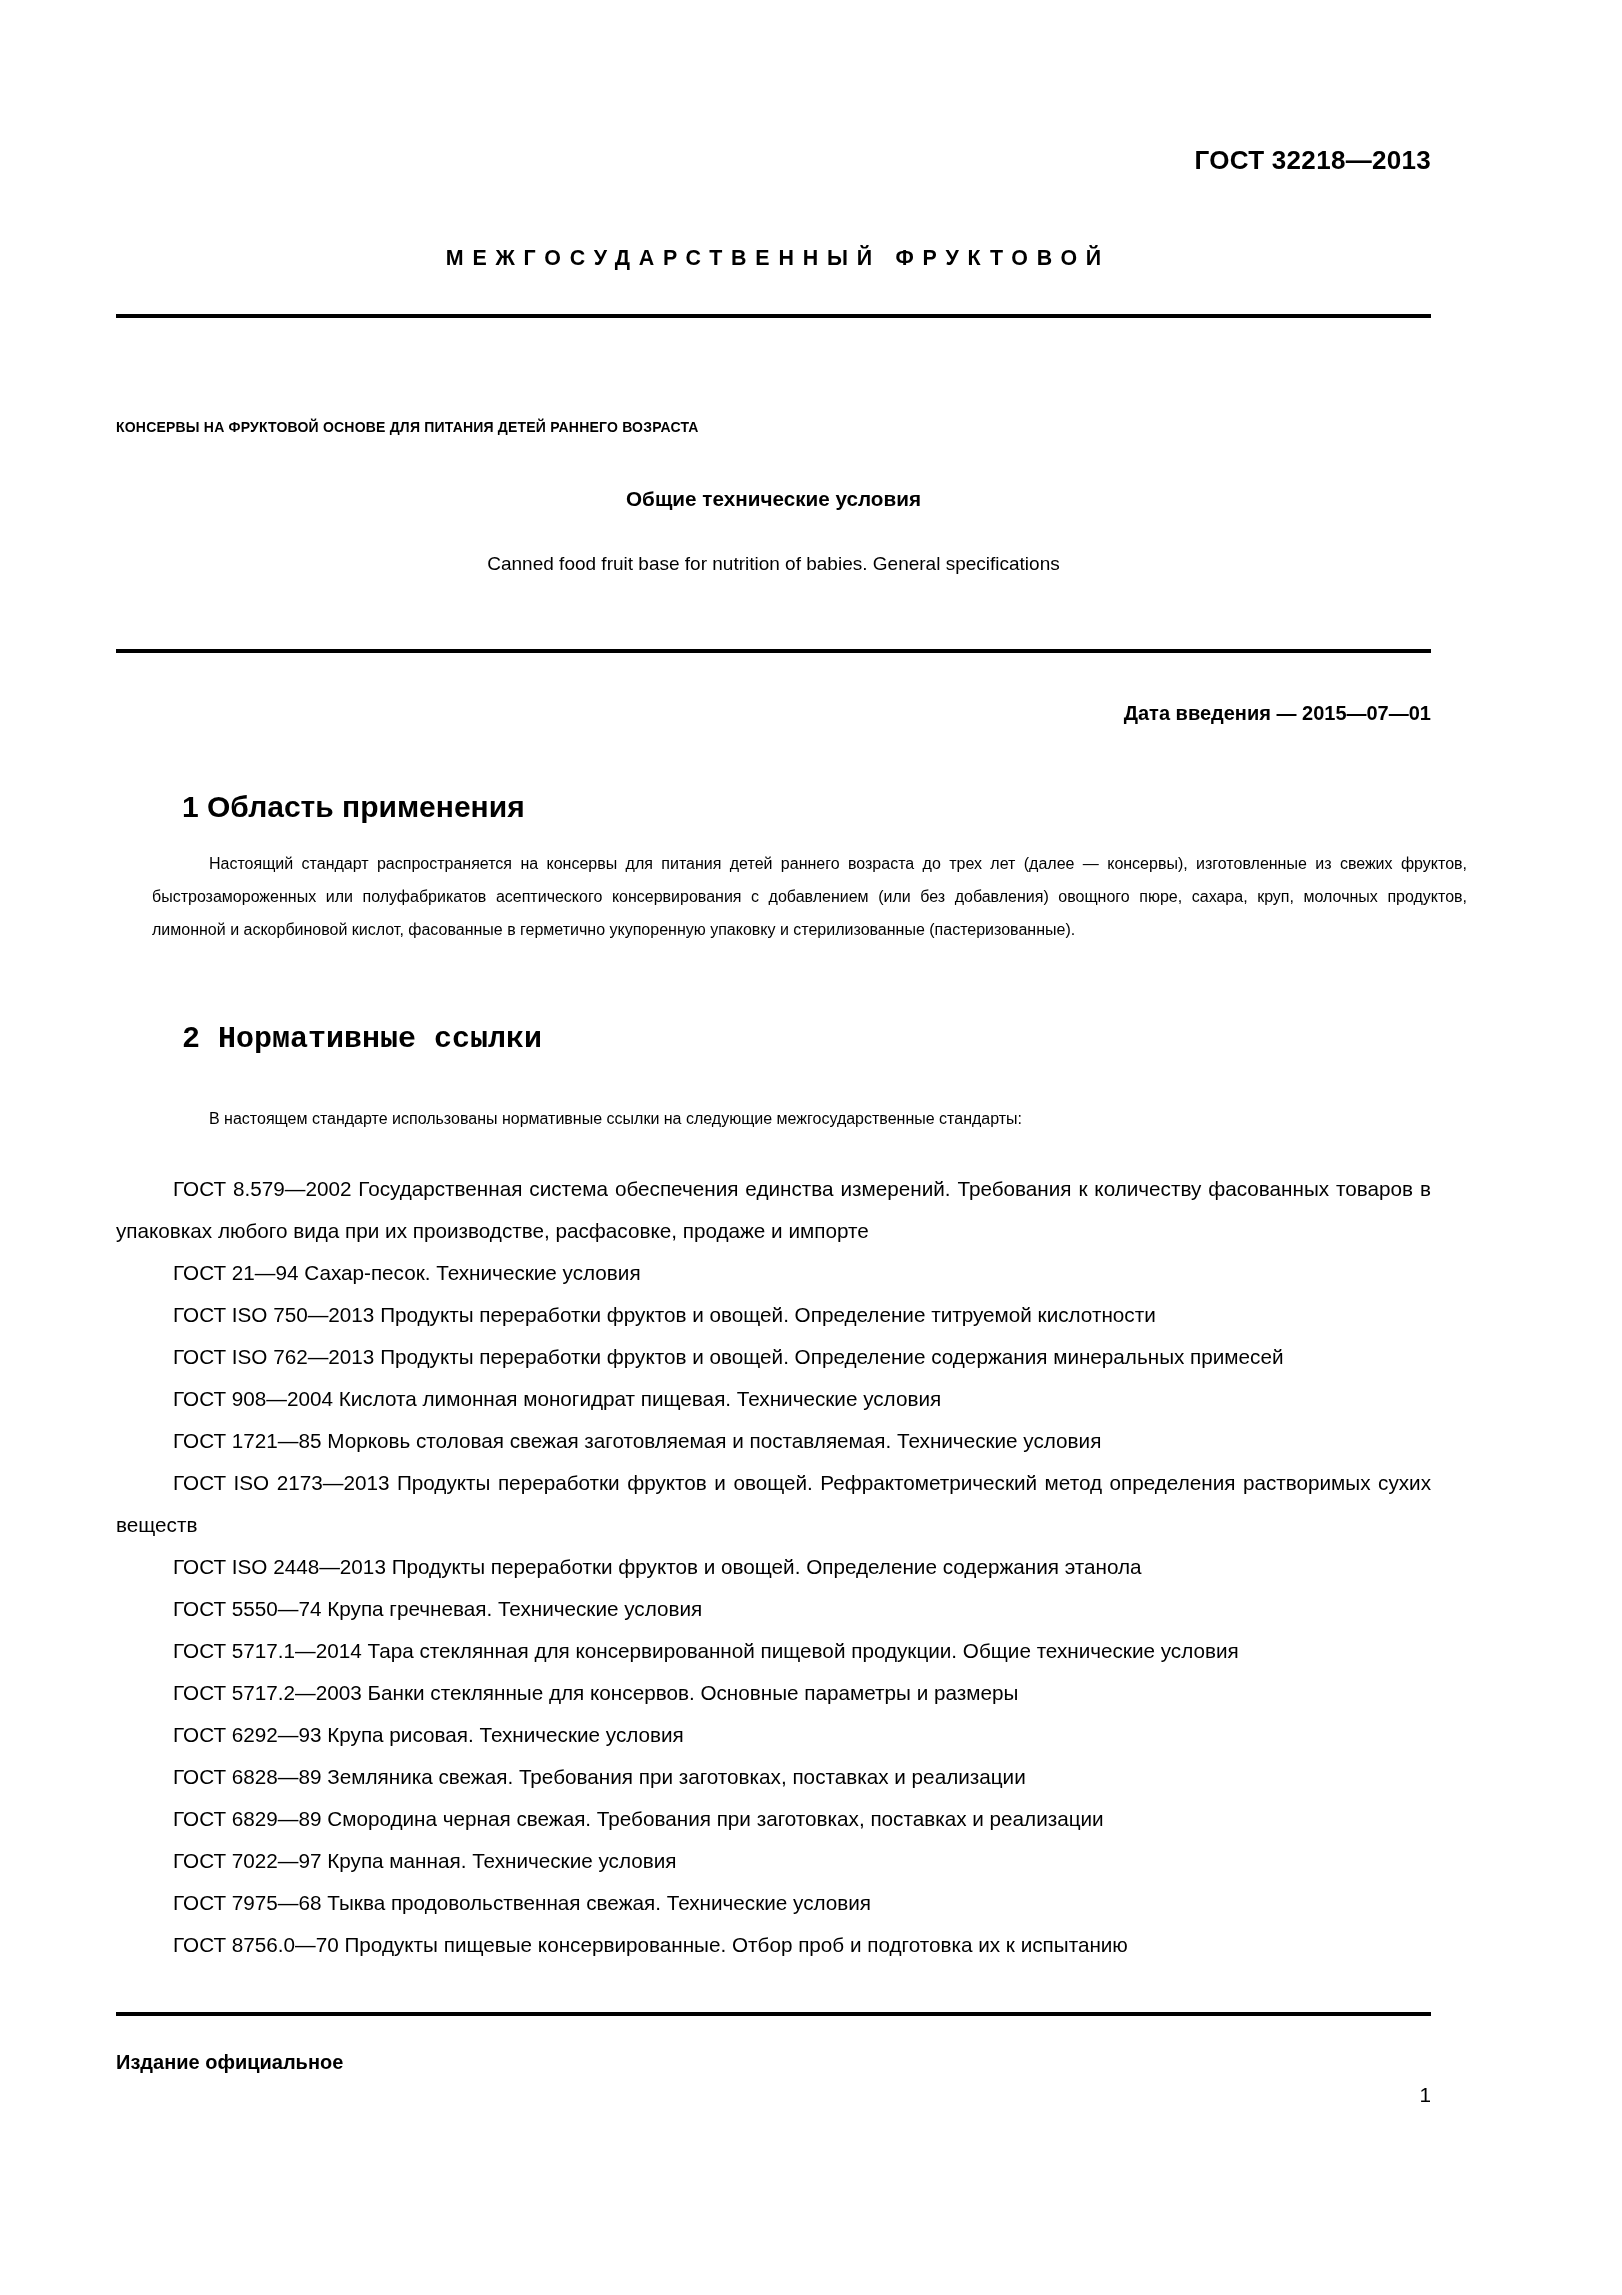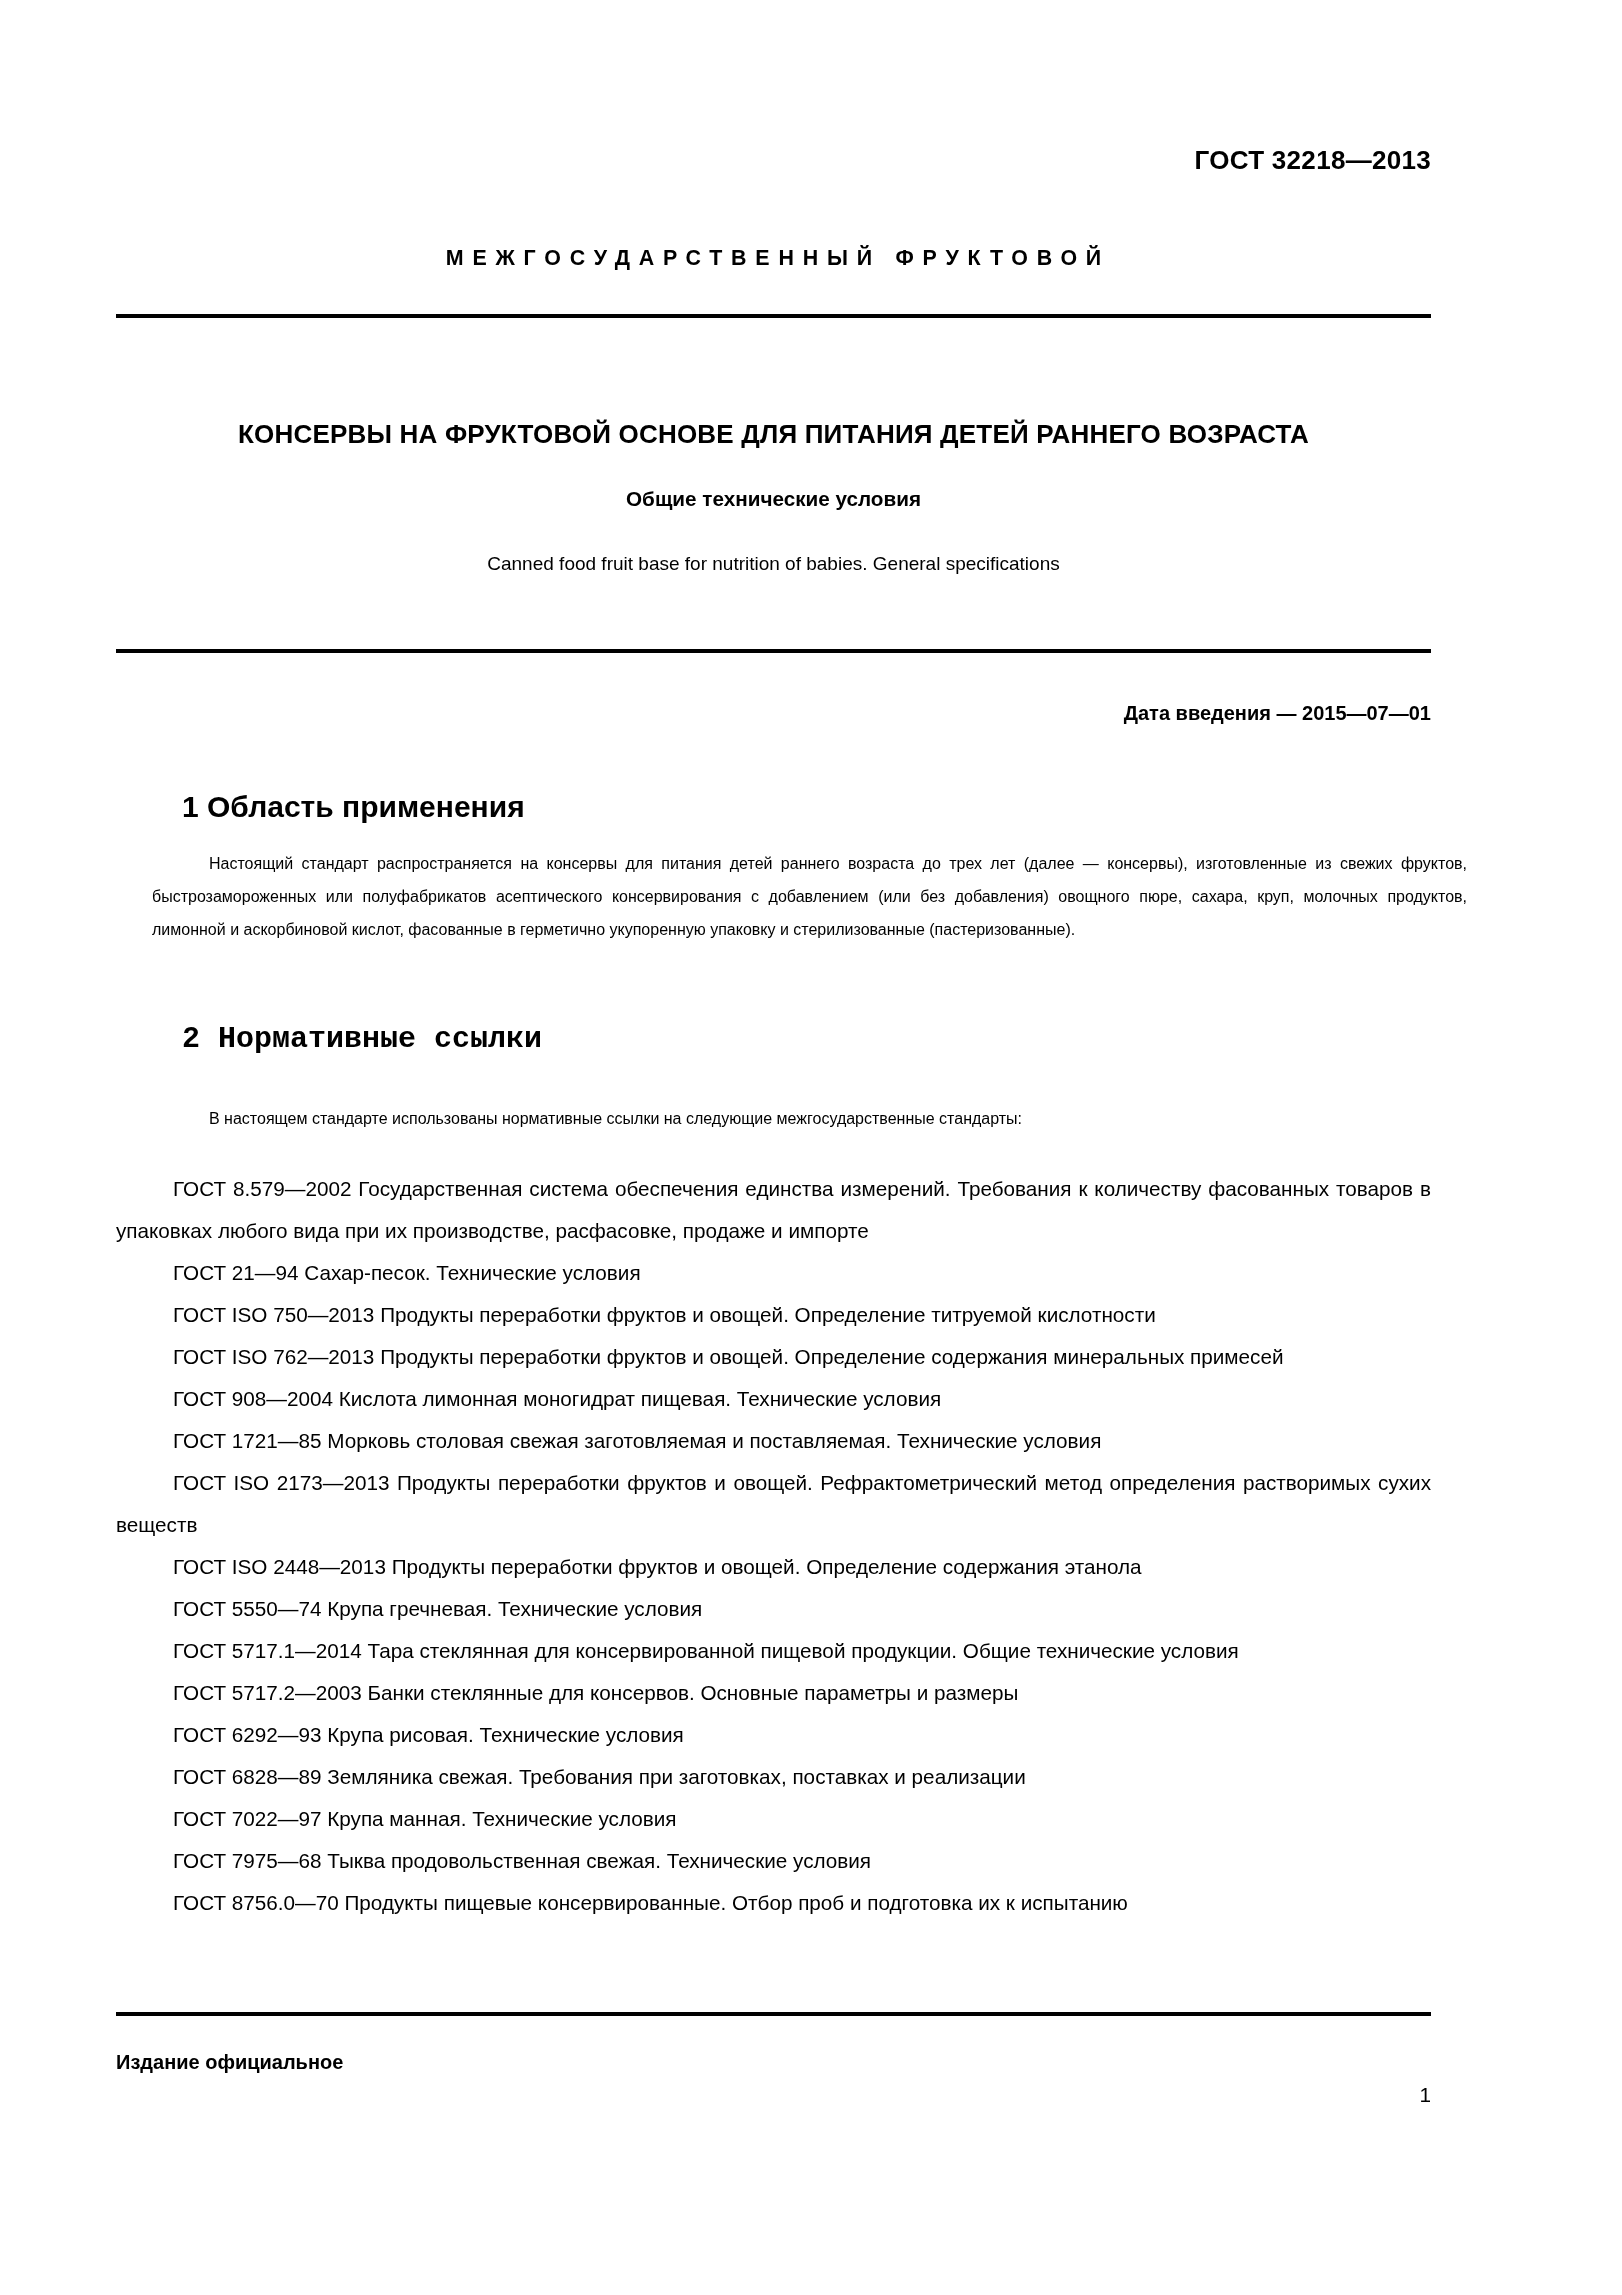--- a/index.html
+++ b/index.html
@@ -55,22 +55,21 @@
   .rule-top  { top: 314px; }
   .rule-mid  { top: 649px; }
   .rule-bot  { top: 2012px; }
 
   
   .title-main {
     position: absolute;
     top: 419px;
     left: 116px;
     width: 1315px;
-    text-align: center;
-    font-size: 26px;
+    font-size: 14px;
     font-weight: bold;
     letter-spacing: 0.2px;
   }
   .title-sub {
     position: absolute;
     top: 487px;
     left: 116px;
     width: 1315px;
     text-align: center;
     font-size: 20.7px;
@@ -192,20 +191,21 @@
       <p class="ref-item">ГОСТ  ISO  762—2013  Продукты переработки фруктов и овощей. Определение содержания минеральных примесей</p>
       <p class="ref-item">ГОСТ  908—2004  Кислота лимонная моногидрат пищевая. Технические условия</p>
       <p class="ref-item">ГОСТ  1721—85  Морковь столовая свежая заготовляемая и поставляемая. Технические условия</p>
       <p class="ref-item">ГОСТ  ISO  2173—2013  Продукты переработки фруктов и овощей. Рефрактометрический метод определения растворимых сухих веществ</p>
       <p class="ref-item">ГОСТ  ISO  2448—2013  Продукты переработки фруктов и овощей. Определение содержания этанола</p>
       <p class="ref-item">ГОСТ  5550—74  Крупа гречневая. Технические условия</p>
       <p class="ref-item">ГОСТ  5717.1—2014  Тара стеклянная для консервированной пищевой продукции. Общие технические условия</p>
       <p class="ref-item">ГОСТ  5717.2—2003  Банки стеклянные для консервов. Основные параметры и размеры</p>
       <p class="ref-item">ГОСТ  6292—93  Крупа рисовая. Технические условия</p>
       <p class="ref-item">ГОСТ  6828—89  Земляника свежая. Требования при заготовках, поставках и реализации</p>
+      <p class="ref-item">ГОСТ  6829—89  Смородина черная свежая. Требования при заготовках, поставках и реализации</p>
       <p class="ref-item">ГОСТ  7022—97  Крупа манная. Технические условия</p>
       <p class="ref-item">ГОСТ  7975—68  Тыква продовольственная свежая. Технические условия</p>
       <p class="ref-item">ГОСТ  8756.0—70  Продукты пищевые консервированные. Отбор проб и подготовка их к испытанию</p>
     </div>
 
   <div class="rule rule-bot"></div>
 
   <div class="edition">Издание официальное</div>
 
   <div class="page-number">1</div>

